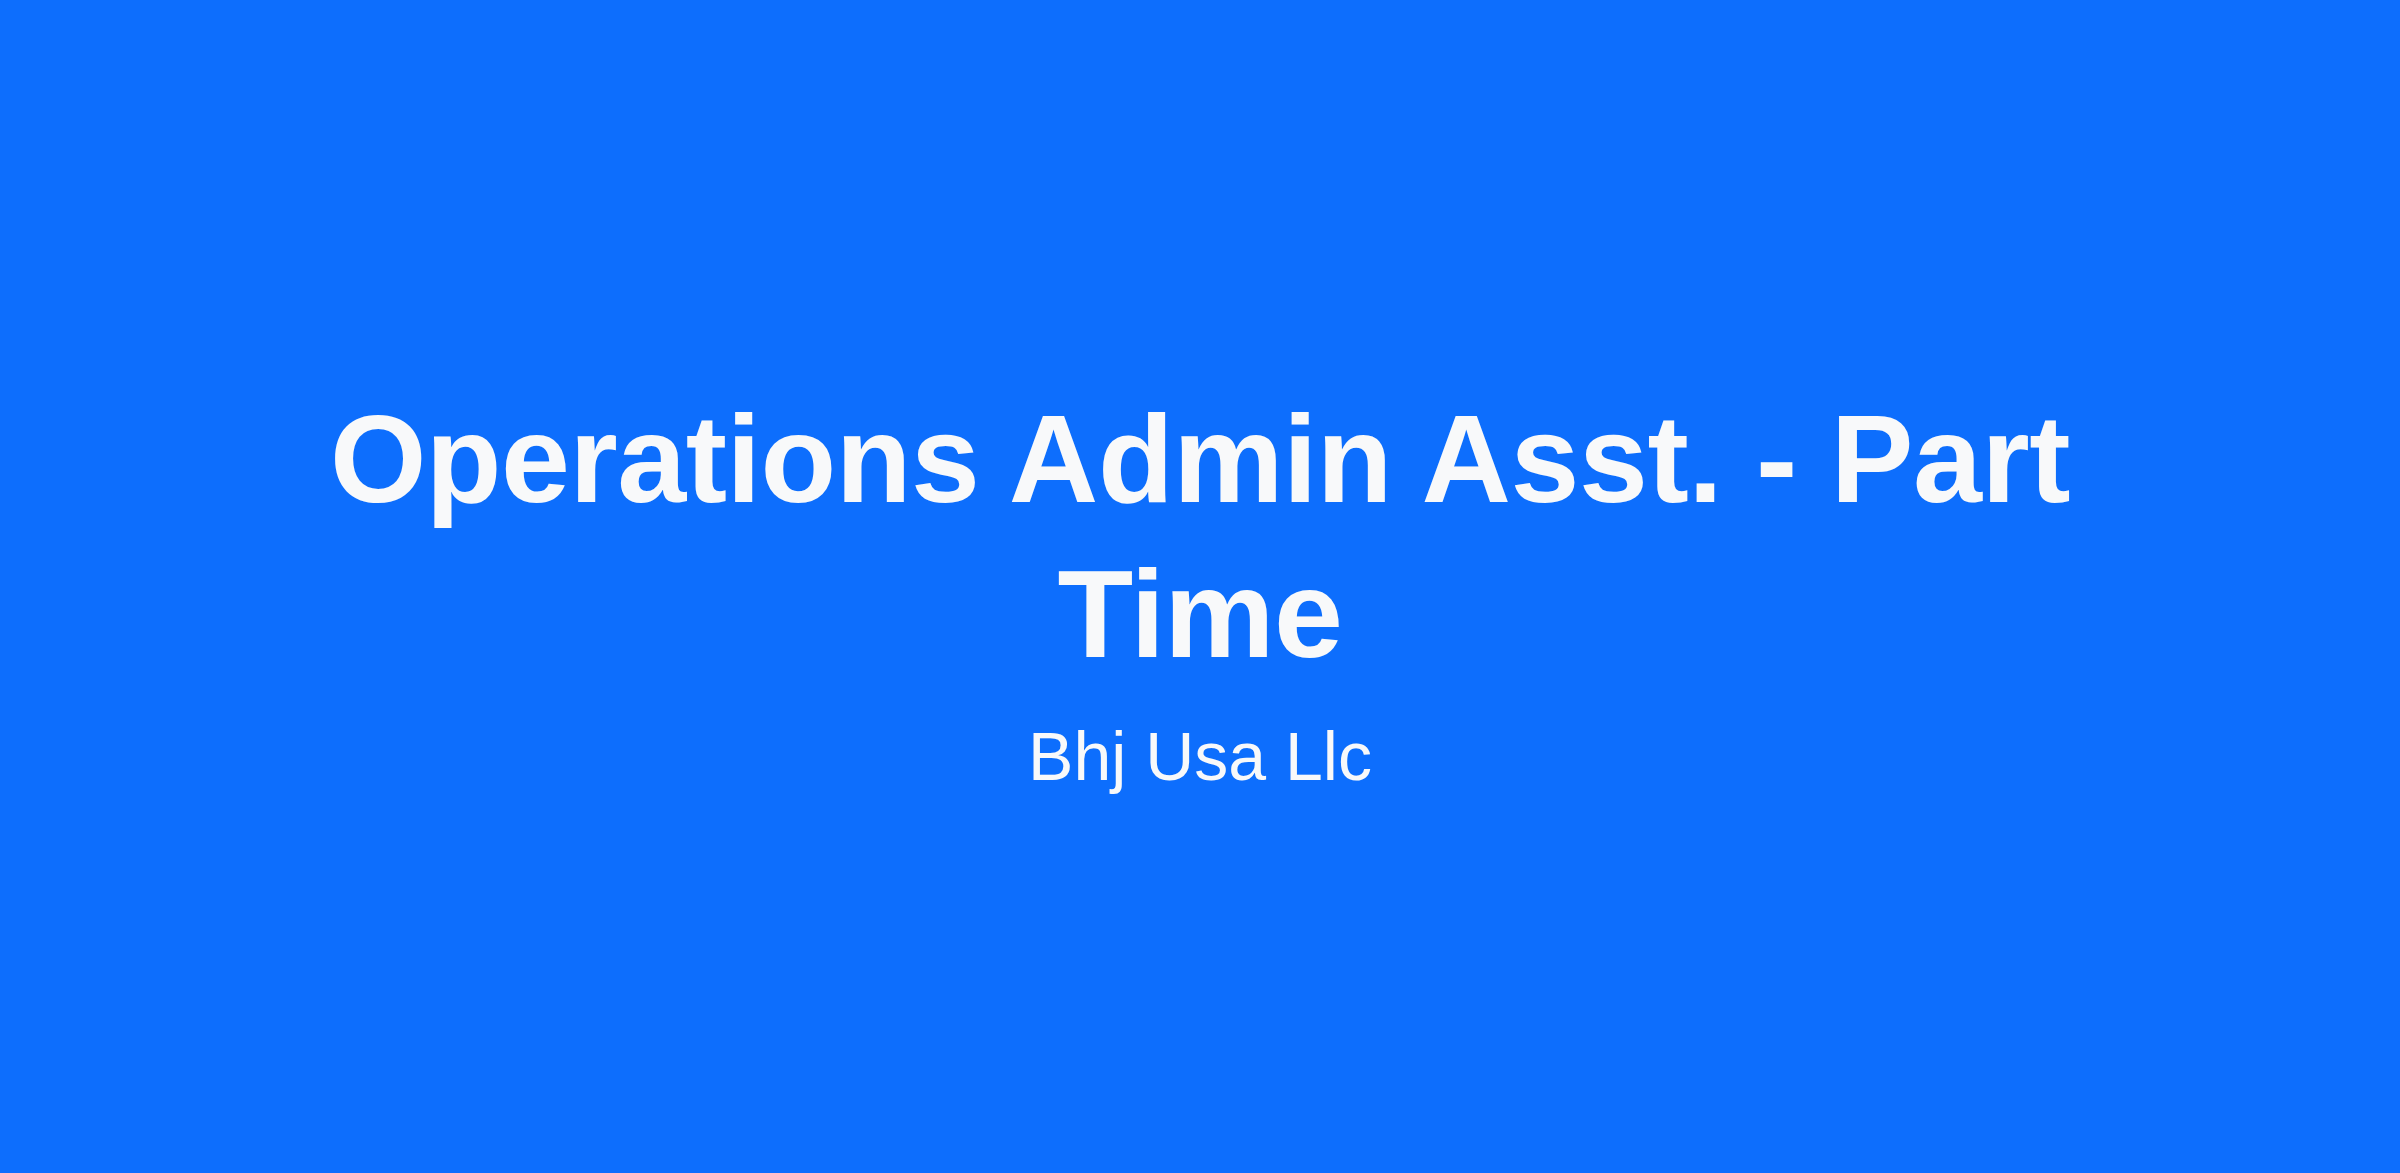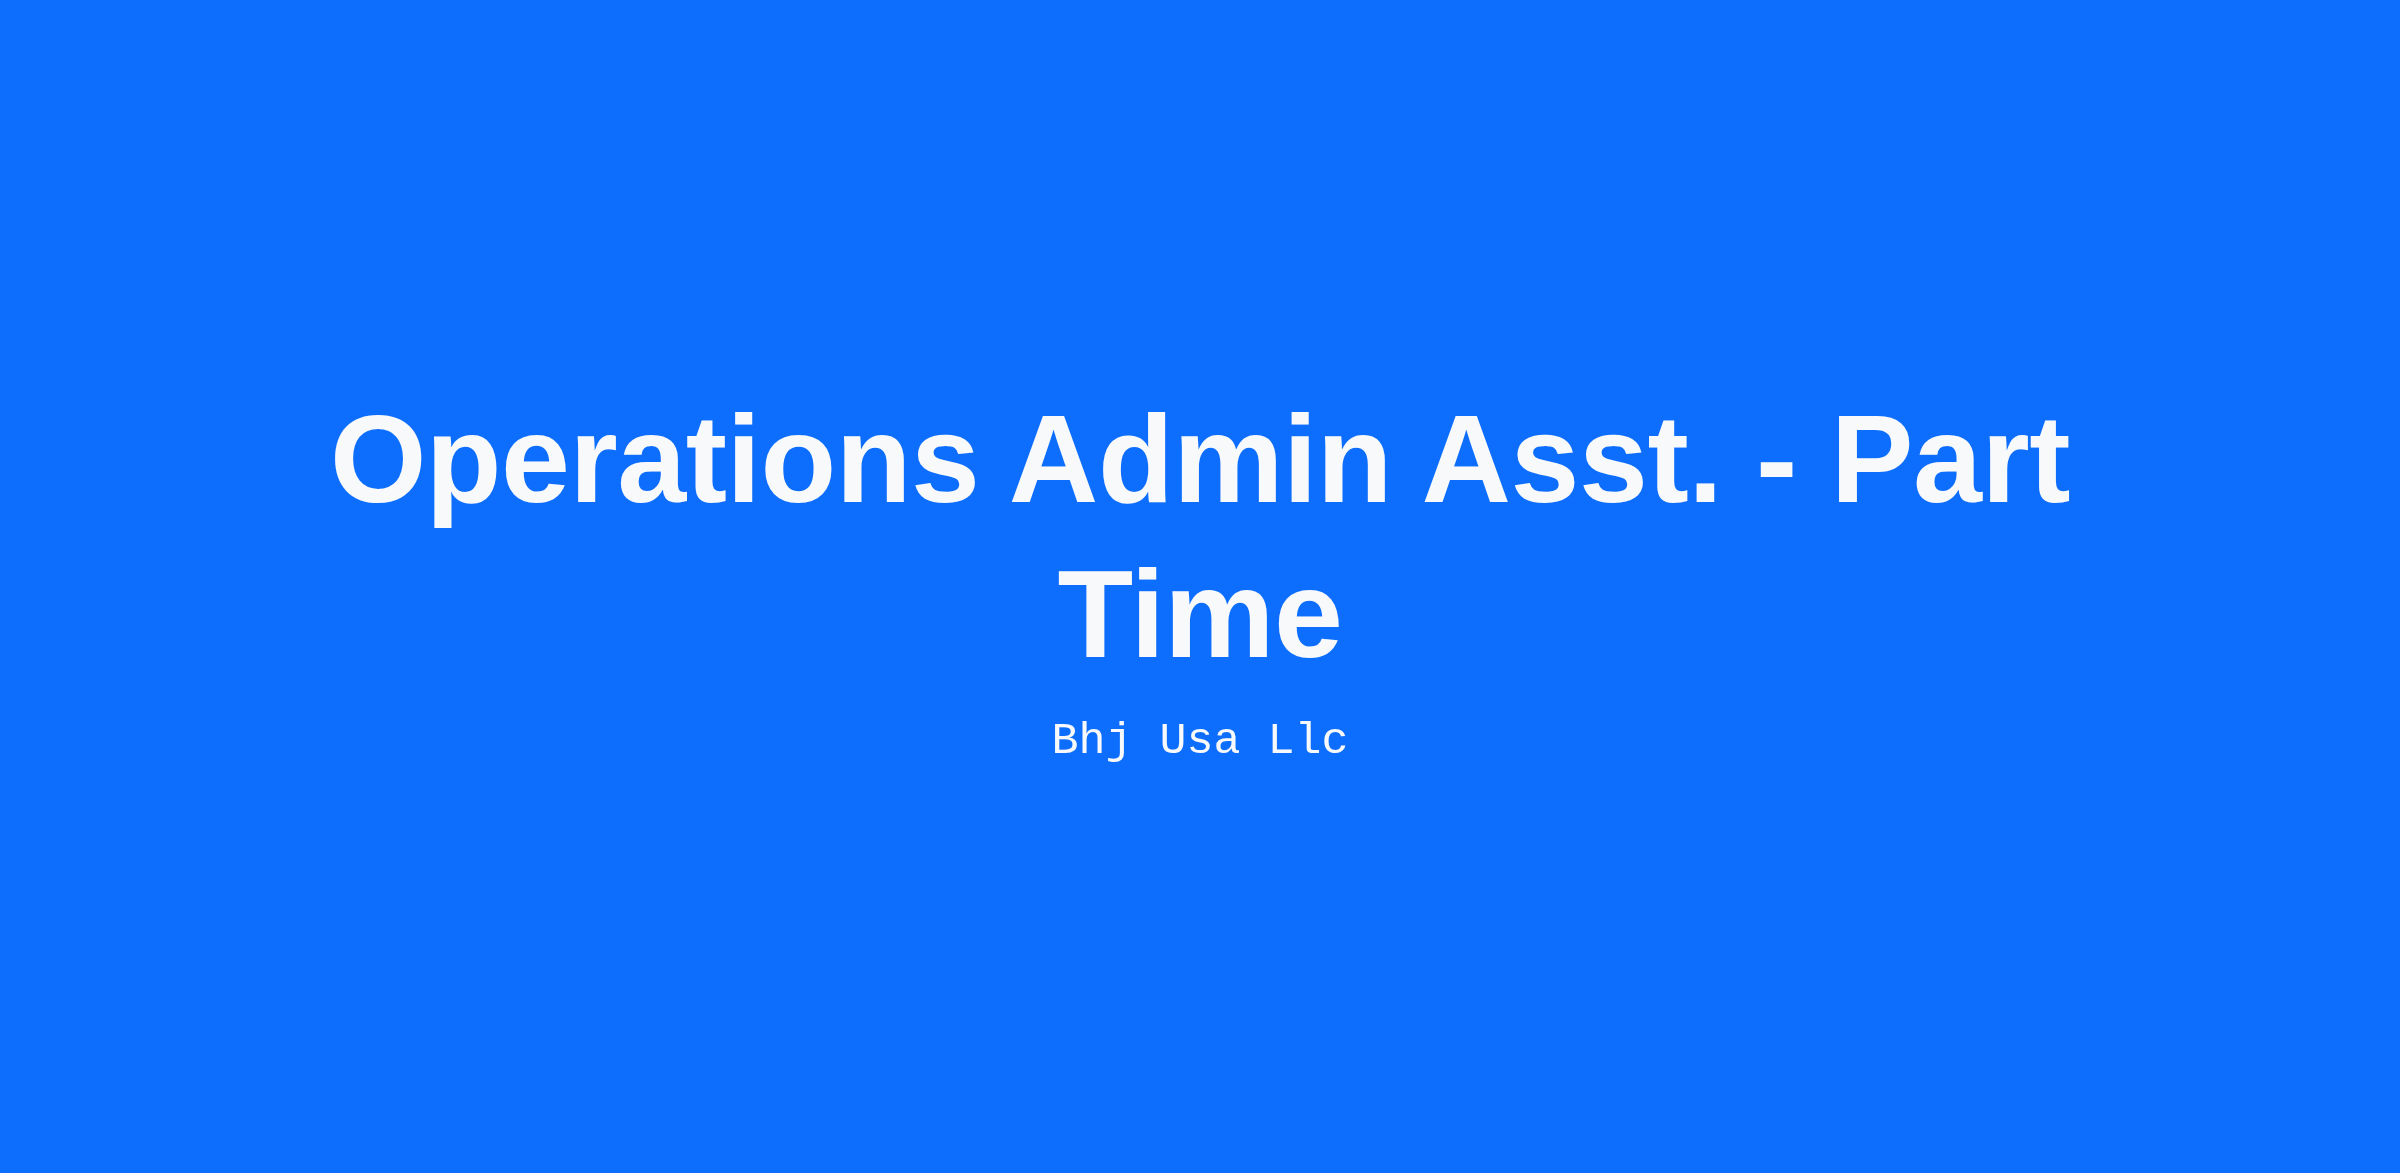--- a/index.html
+++ b/index.html
@@ -49,27 +49,26 @@
     font-weight: 700;
     letter-spacing: -0.5px;
     color: #f8f9fa;
     text-align: center;
     word-wrap: break-word;
   }
 
   .company-name {
     margin: 0;
     padding-top: 22px;
-    font-size: 45px;
+    font-size: 68px;
     line-height: 1.25;
     font-weight: 400;
     letter-spacing: 0px;
     color: #f8f9fa;
     text-align: center;
-    font-family: Liberation Mono, monospace;
   }
 </style>
 </head>
 <body>
 
 <div class="job-card" style="background: rgb(13, 110, 253);">
   <div class="card-content">
     <h1 class="job-title" style="color: rgb(248, 249, 250);">Operations Admin Asst. - Part Time</h1>
     <p class="company-name" style="color: rgb(248, 249, 250);">Bhj Usa Llc</p>
   </div>

